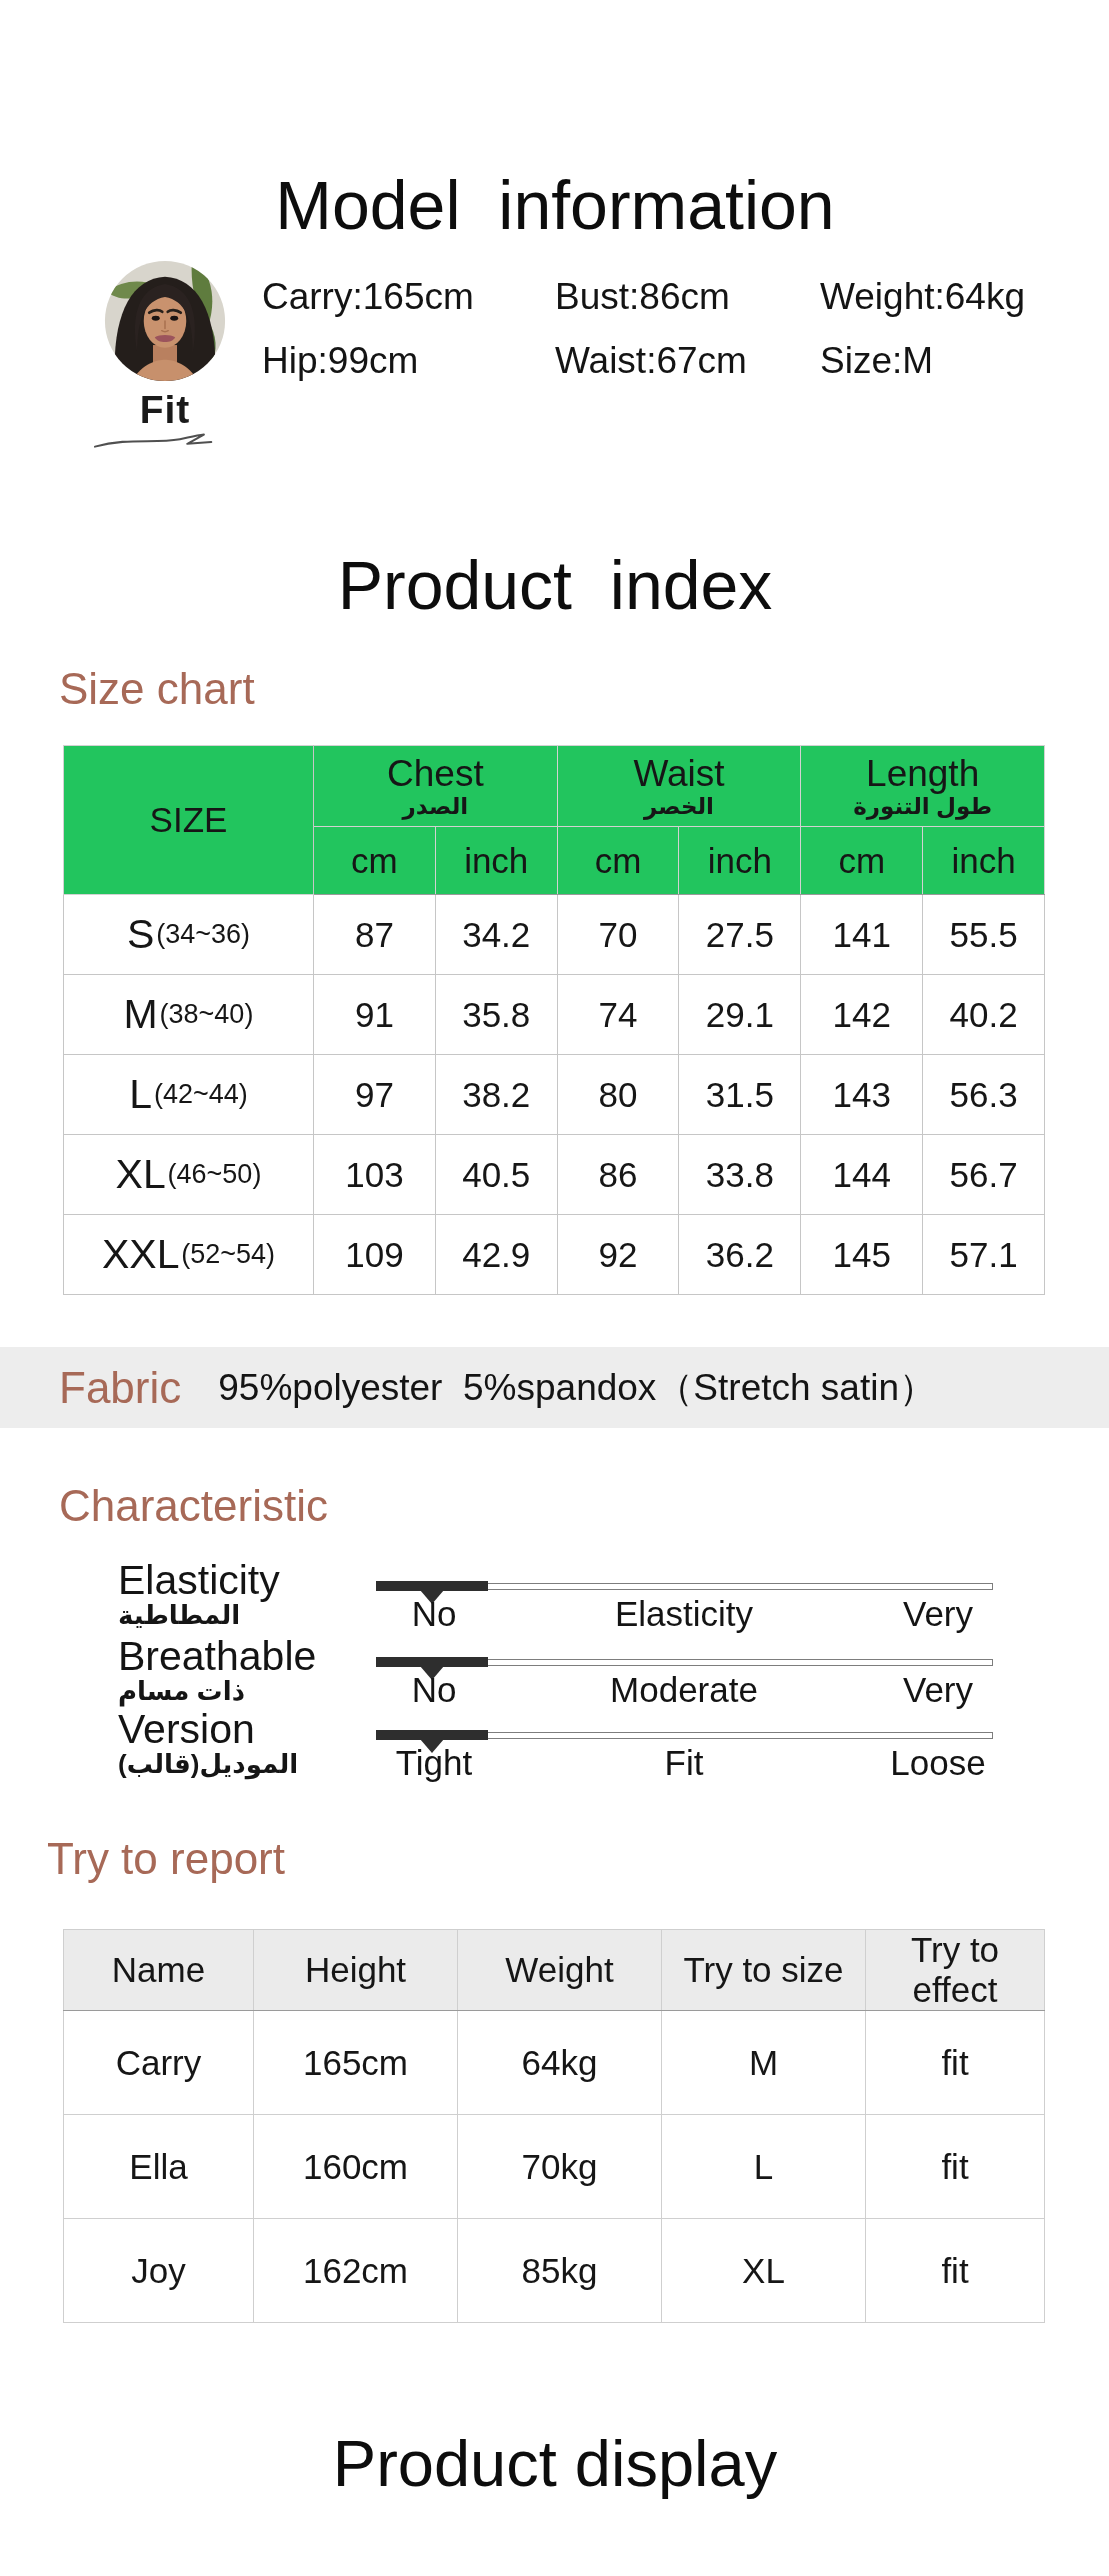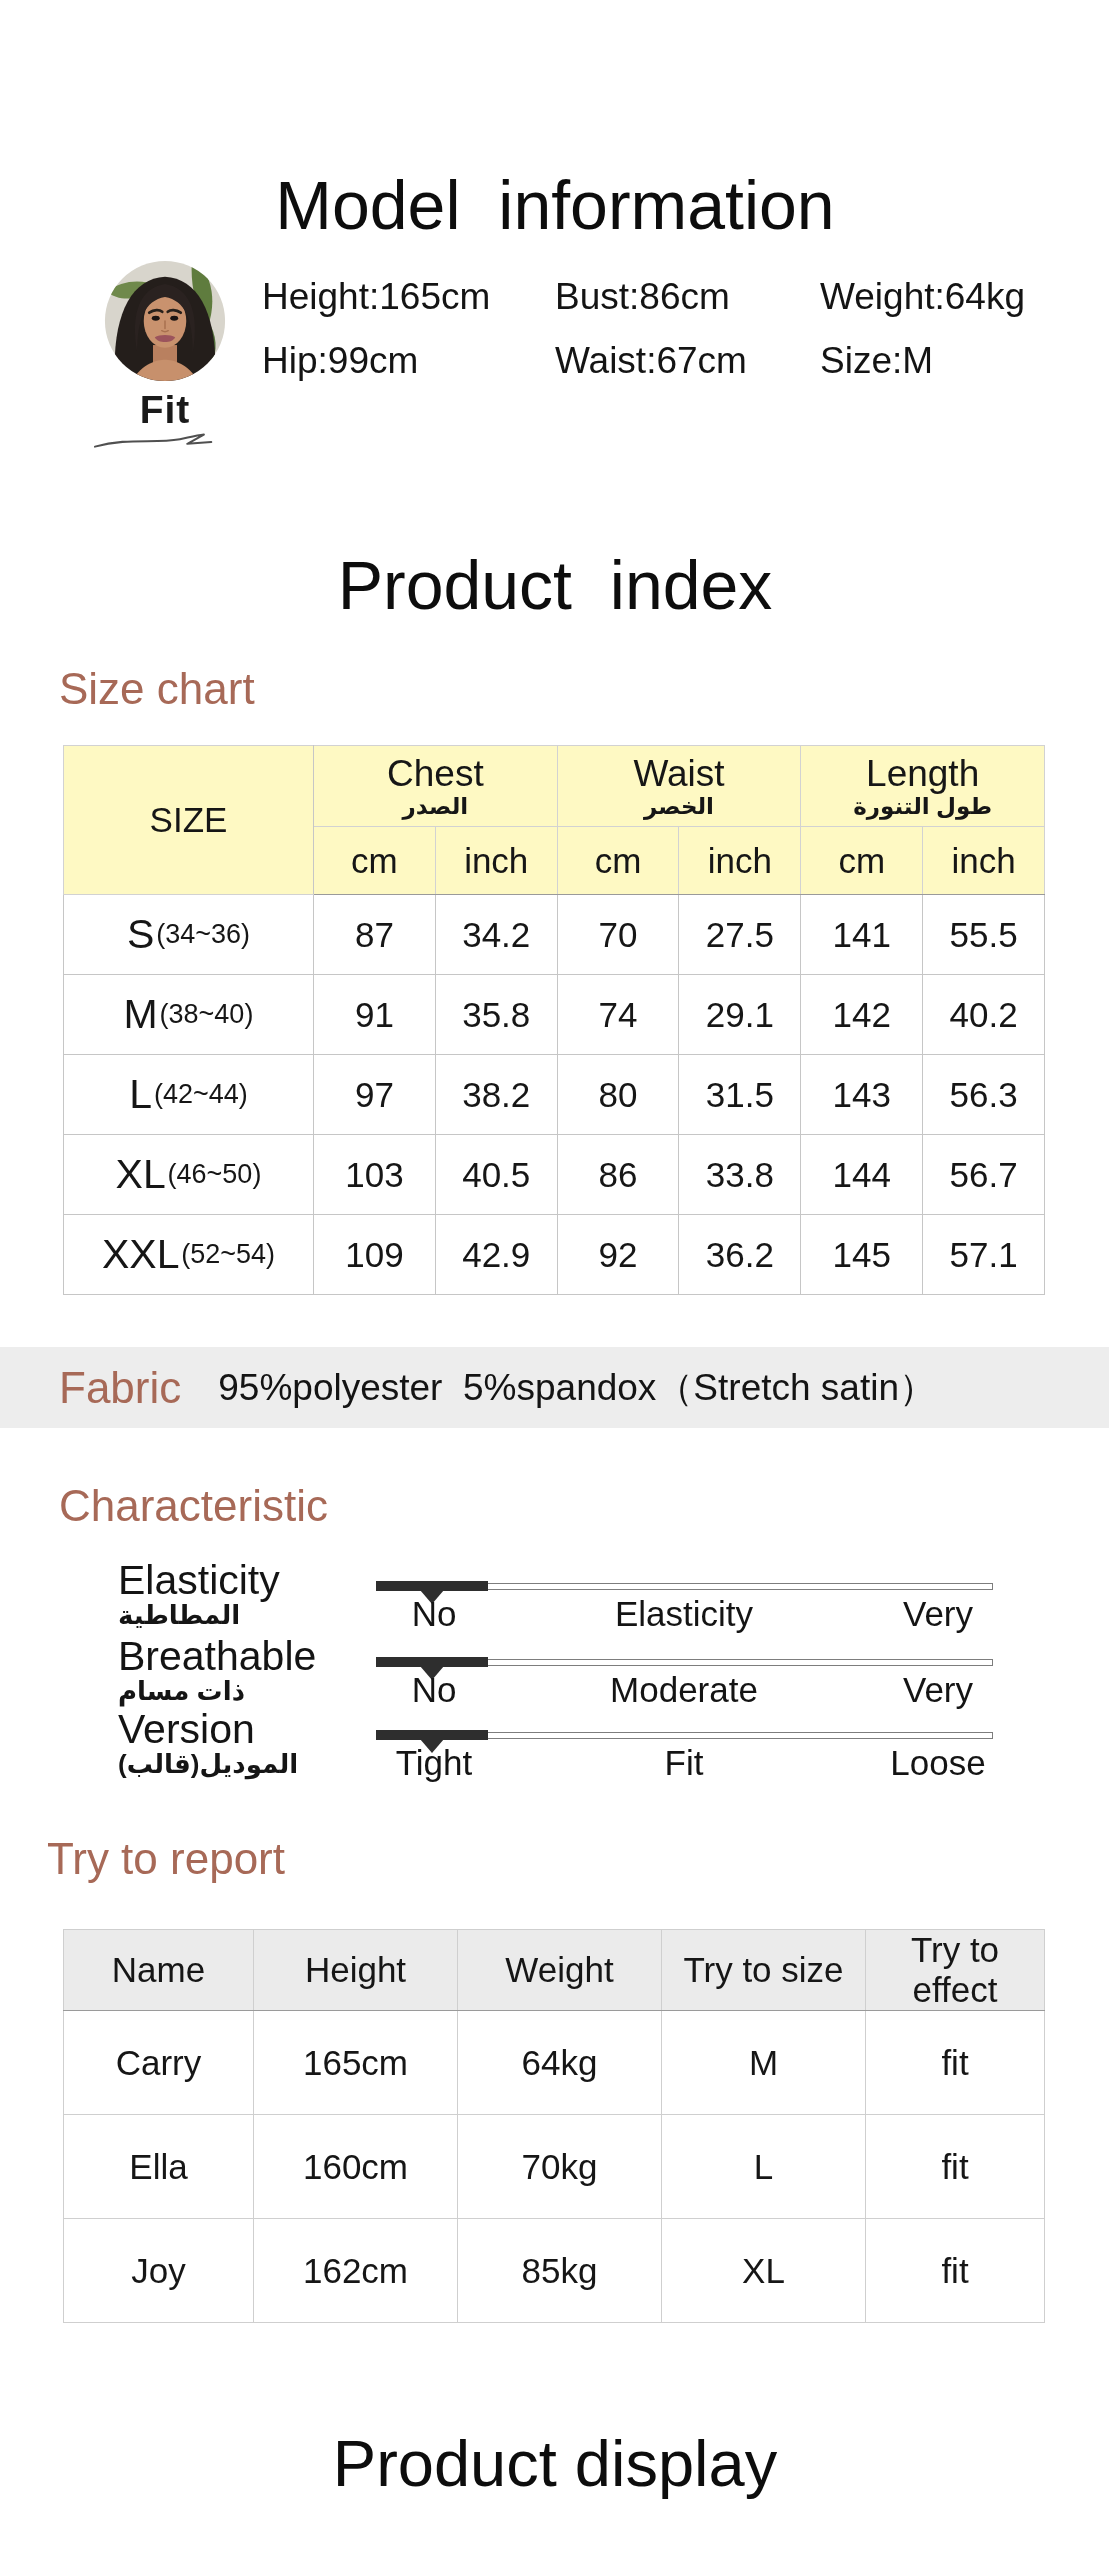--- a/index.html
+++ b/index.html
@@ -27,21 +27,21 @@
            display:grid; grid-template-columns:293px 265px 1fr; grid-row-gap:23px; }
   .stat-cell { font-size:37px; line-height:41px; color:#141414; }
 
   
   table { border-collapse:collapse; table-layout:fixed; background:#ffffff; }
   th, td { text-align:center; vertical-align:middle; font-weight:400; }
 
   
   .size-table { position:absolute; left:63px; top:733px; width:982px; border:0.9px solid #bdbdbd; }
   .size-table th, .size-table td { border:0.9px solid #c6c6c6; font-size:35px; color:#161616; }
-  .size-table thead th { background:#fef9c3; border-color:#d2d2d2; }
+  .size-table thead th { background:#22c55e; border-color:#d2d2d2; }
   .size-table tr.groups { height:81px; }
   .size-table tr.units  { height:68px; }
   .size-table tr.units th { border-bottom:1.8px solid #9a9a9a; font-size:35px; }
   .size-table tbody tr { height:80px; }
   .size-th { font-size:37px; border-right:0.9px solid #c6c6c6 !important; }
   .grp-en { font-size:37px; line-height:39px; }
   .grp-ar { font-size:23px; line-height:26px; font-weight:700; direction:rtl; }
   .sz-letter { font-size:41px; }
   .sz-range  { font-size:27px; position:relative; top:-4.6px; margin-left:1.8px; }
 
@@ -107,21 +107,21 @@
         <path d="M55 83.5 C60 80.5 72 80.5 77 83.5 C74 90.5 58 90.5 55 83.5 Z" fill="#9c545c"></path>
       </g>
     </svg>
   </div>
   <div class="fit-label">Fit</div>
   <svg class="fit-squiggle" width="139" height="24" viewBox="0 0 150 26">
     <path d="M4 18 C 40 8 68 15 96 10 C 106 8 114 6 122 5 L 104 15 L 130 13" stroke="#505050" stroke-width="2.2" fill="none" stroke-linecap="round" stroke-linejoin="round"></path>
   </svg>
 
   <div class="stats">
-    <div class="stat-cell">Height:165cm</div>
+    <div class="stat-cell">Carry:165cm</div>
     <div class="stat-cell">Bust:86cm</div>
     <div class="stat-cell">Weight:64kg</div>
     <div class="stat-cell">Hip:99cm</div>
     <div class="stat-cell">Waist:67cm</div>
     <div class="stat-cell">Size:M</div>
   </div>
 
   <h1 class="big-title t-index">Product  index</h1>
 
   <h2 class="sec-heading s-size">Size chart</h2>

